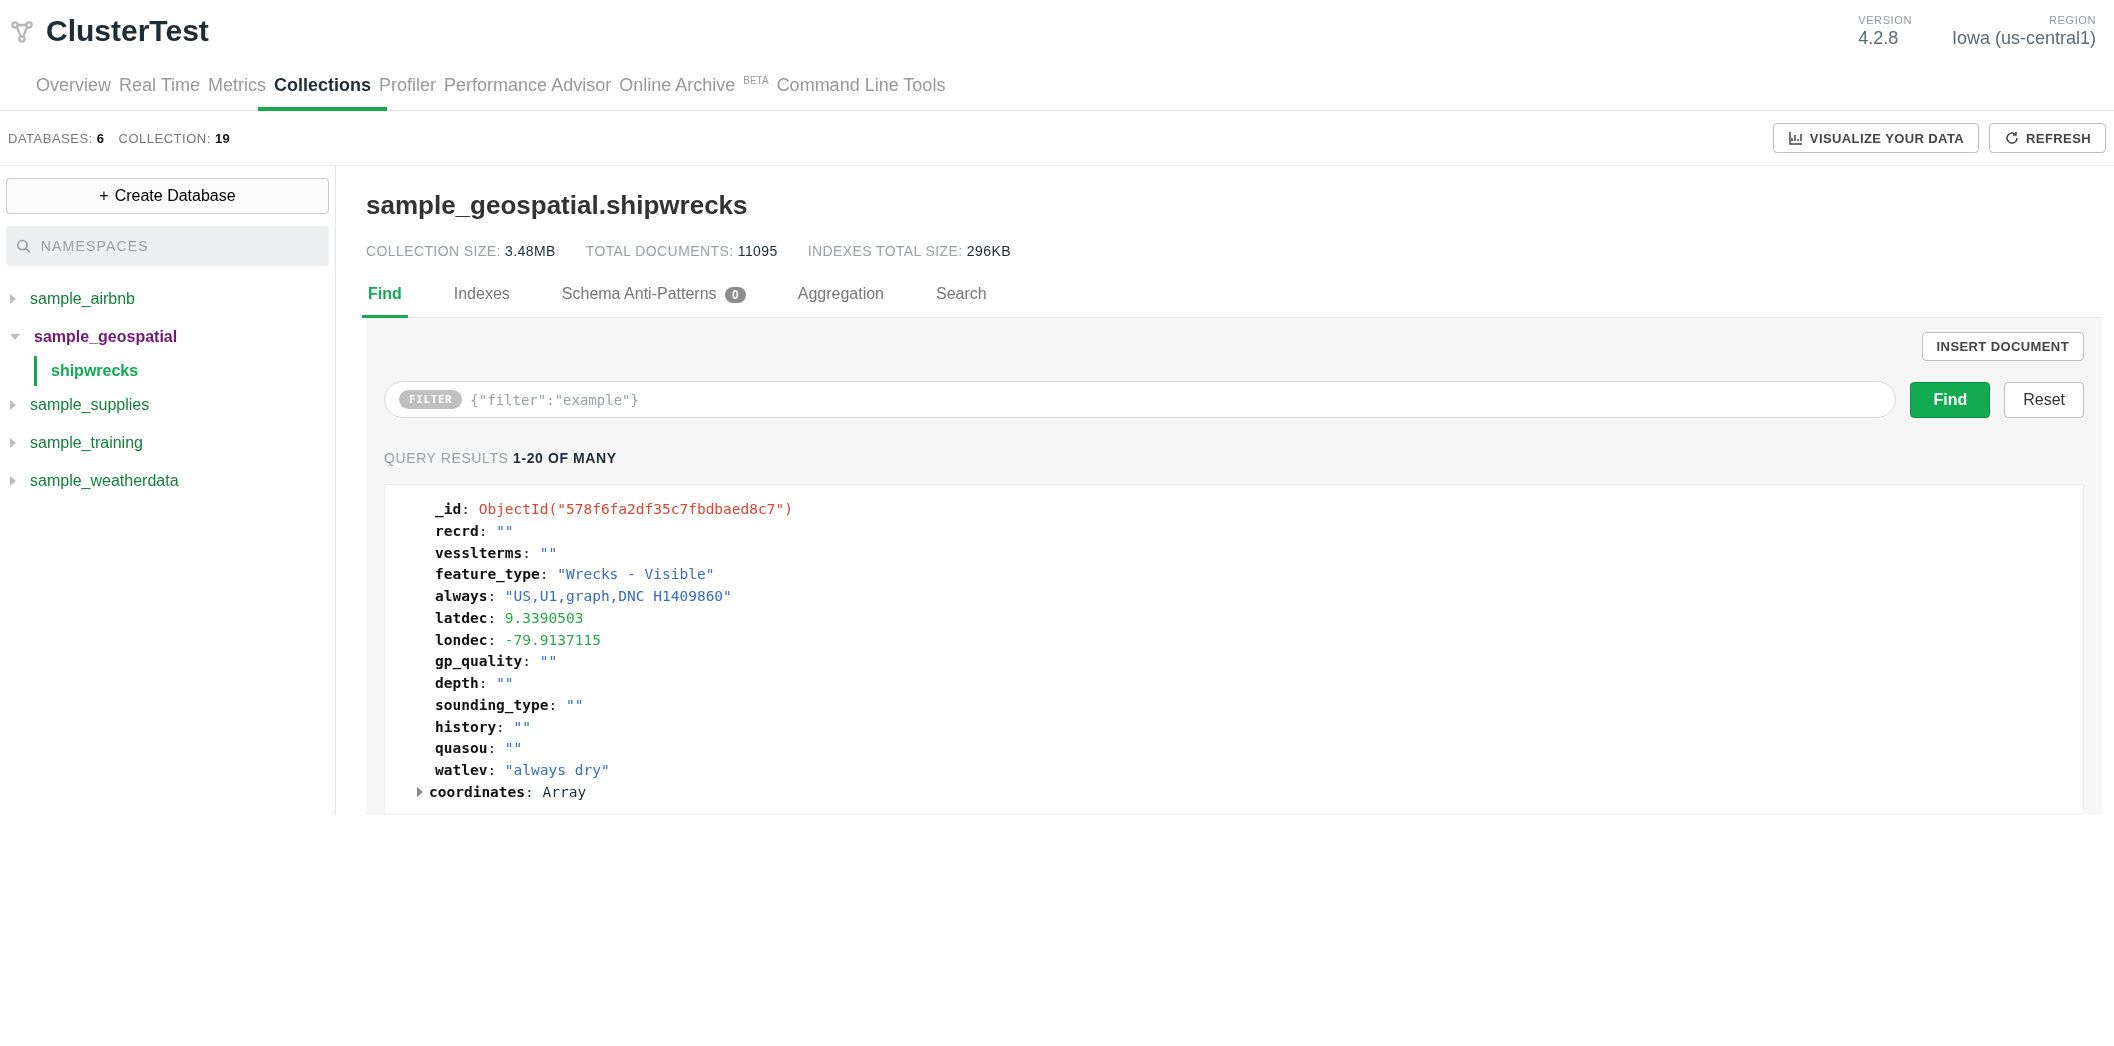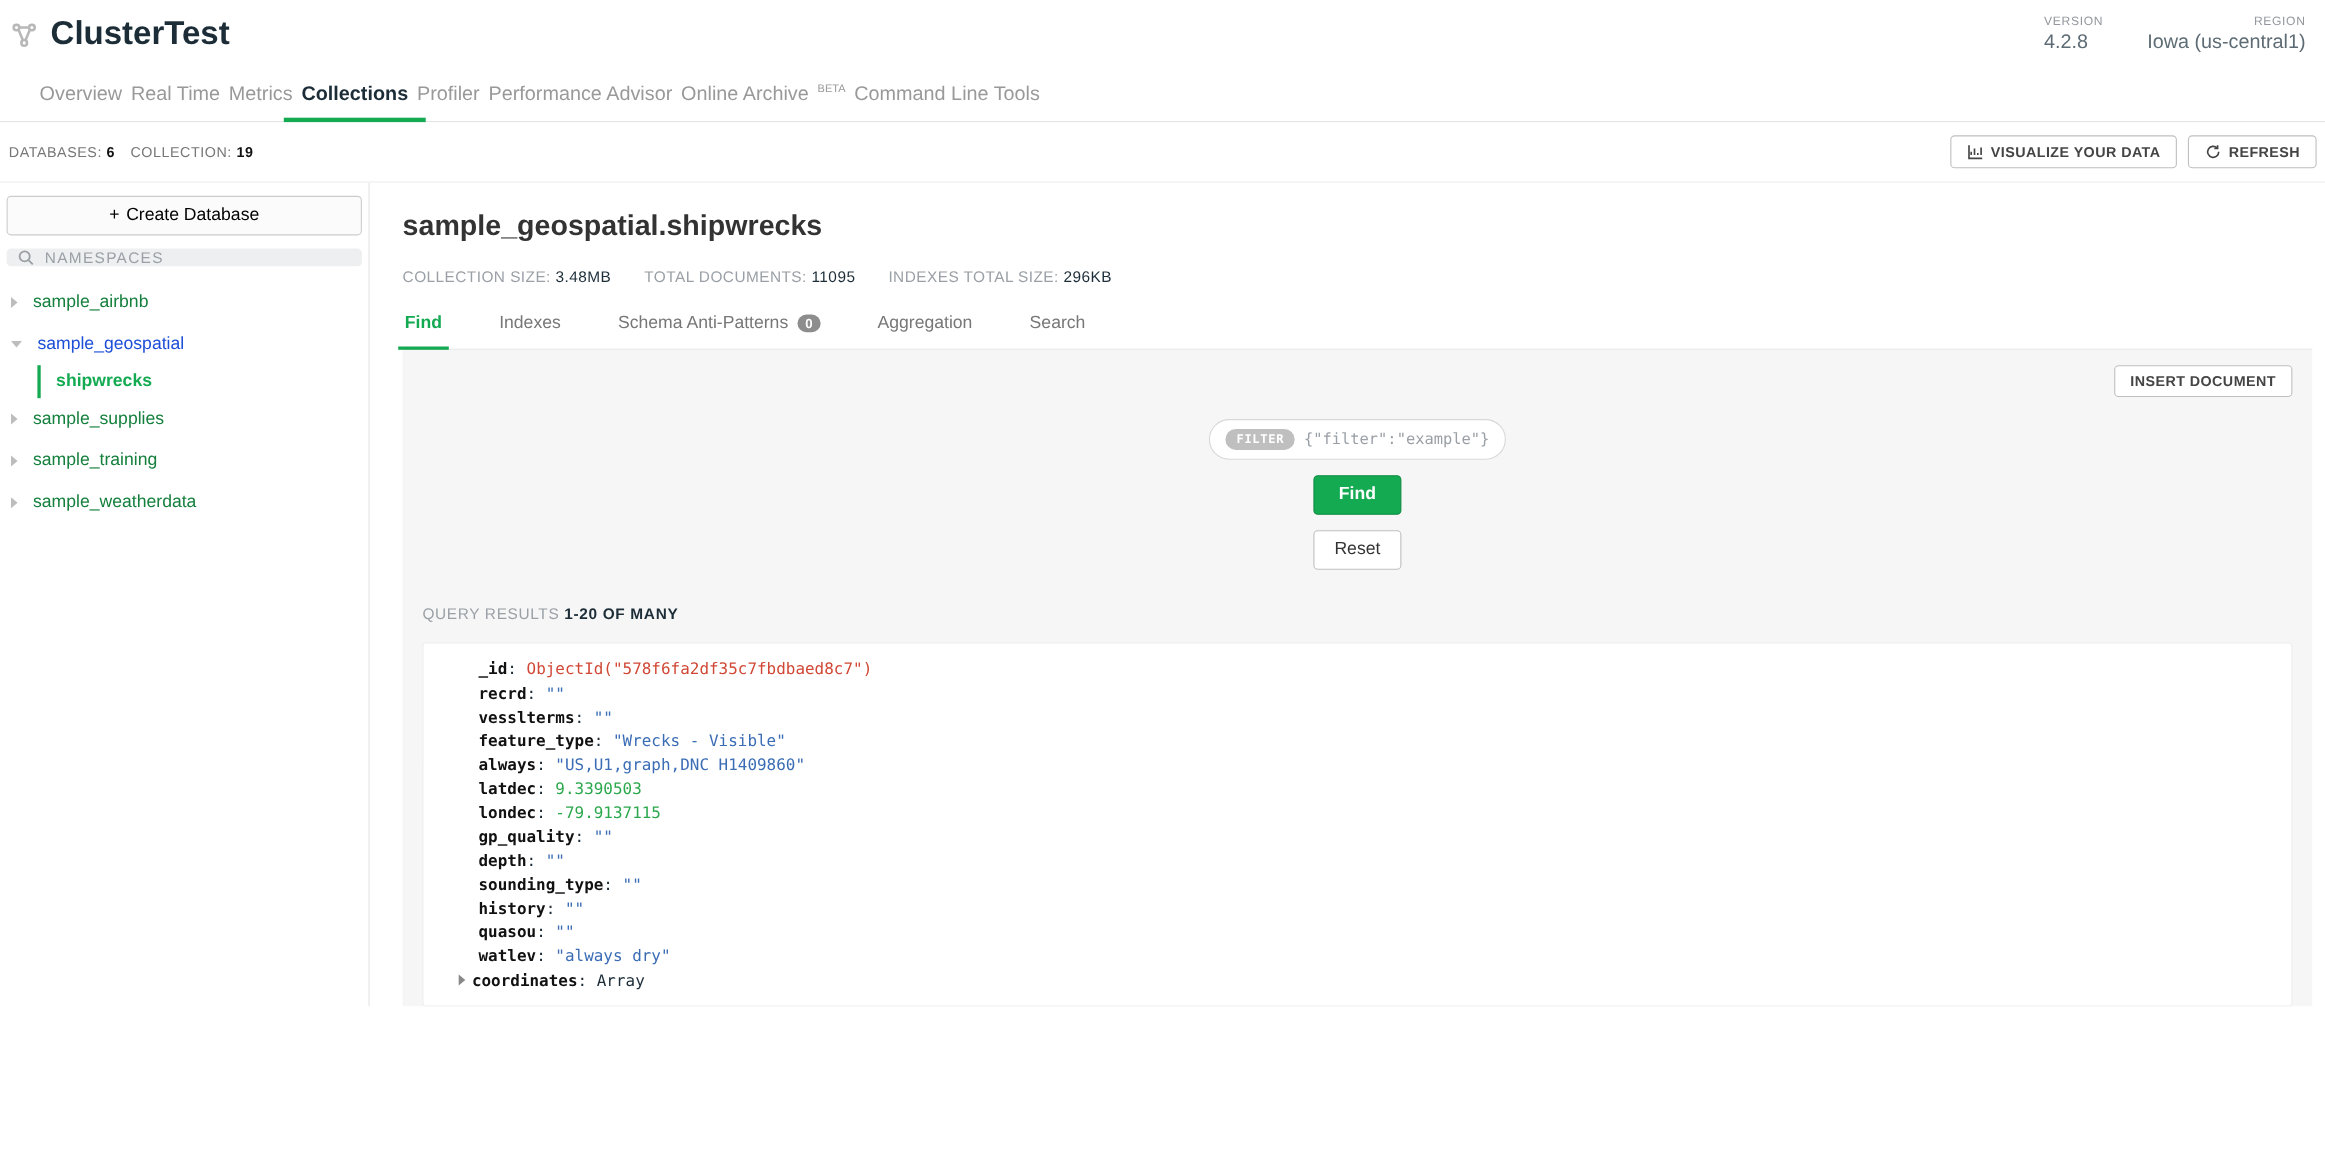--- a/index.html
+++ b/index.html
@@ -107,39 +107,39 @@
     padding: 8px 0;
     font-size: 16px;
     font-weight: 500;
     cursor: pointer;
     display:flex; justify-content:center; align-items:center; gap:6px;
   }
   .ns-search {
     margin-top: 12px;
     background: #eeeff0;
     border-radius: 4px;
-    padding: 0 10px;
+    padding: 12px 10px;
     display:flex; align-items:center; gap:10px;
   }
   .ns-search input {
     border:none; background:transparent; outline:none;
     font-size: 14px; letter-spacing: 1.2px;
     color:#888;
     width:100%;
   }
   .ns-search input::placeholder { color:#9aa0a6; }
   .db-list { margin-top: 14px; }
   .db-item {
     display:flex; align-items:center;
     padding: 10px 4px;
     font-size: 16px;
     color: #15803d;
     cursor:pointer;
   }
-  .db-item.active { color:#1d4ed8; font-weight:400;text-align:center; }
+  .db-item.active { color:#701a75; font-weight:700;text-align:center; }
   .caret {
     width:0;height:0;
     border-top:5px solid transparent;
     border-bottom:5px solid transparent;
     border-left:6px solid #bdbdbd;
     margin-right:14px;
   }
   .caret.down {
     border-left:5px solid transparent;
     border-right:5px solid transparent;
@@ -192,21 +192,21 @@
     font-weight:600;
   }
   .work-area {
     background:#f6f6f6;
     margin-top:0;
     padding: 14px 18px 0 18px;
   }
   .insert-row { display:flex; justify-content:flex-end; }
   .filter-row {
     margin-top: 20px;
-    display:flex; align-items:center; gap:14px;flex-direction:column;
+    display:flex; align-items:center; gap:14px;
   }
   .filter-box {
     flex:1;
     background:#fff;
     border:1px solid #d8d8d8;
     border-radius: 30px;
     padding: 8px 14px;
     display:flex; align-items:center; gap:8px;
     font-family: Menlo, Consolas, monospace;
     color:#9aa0a6;

